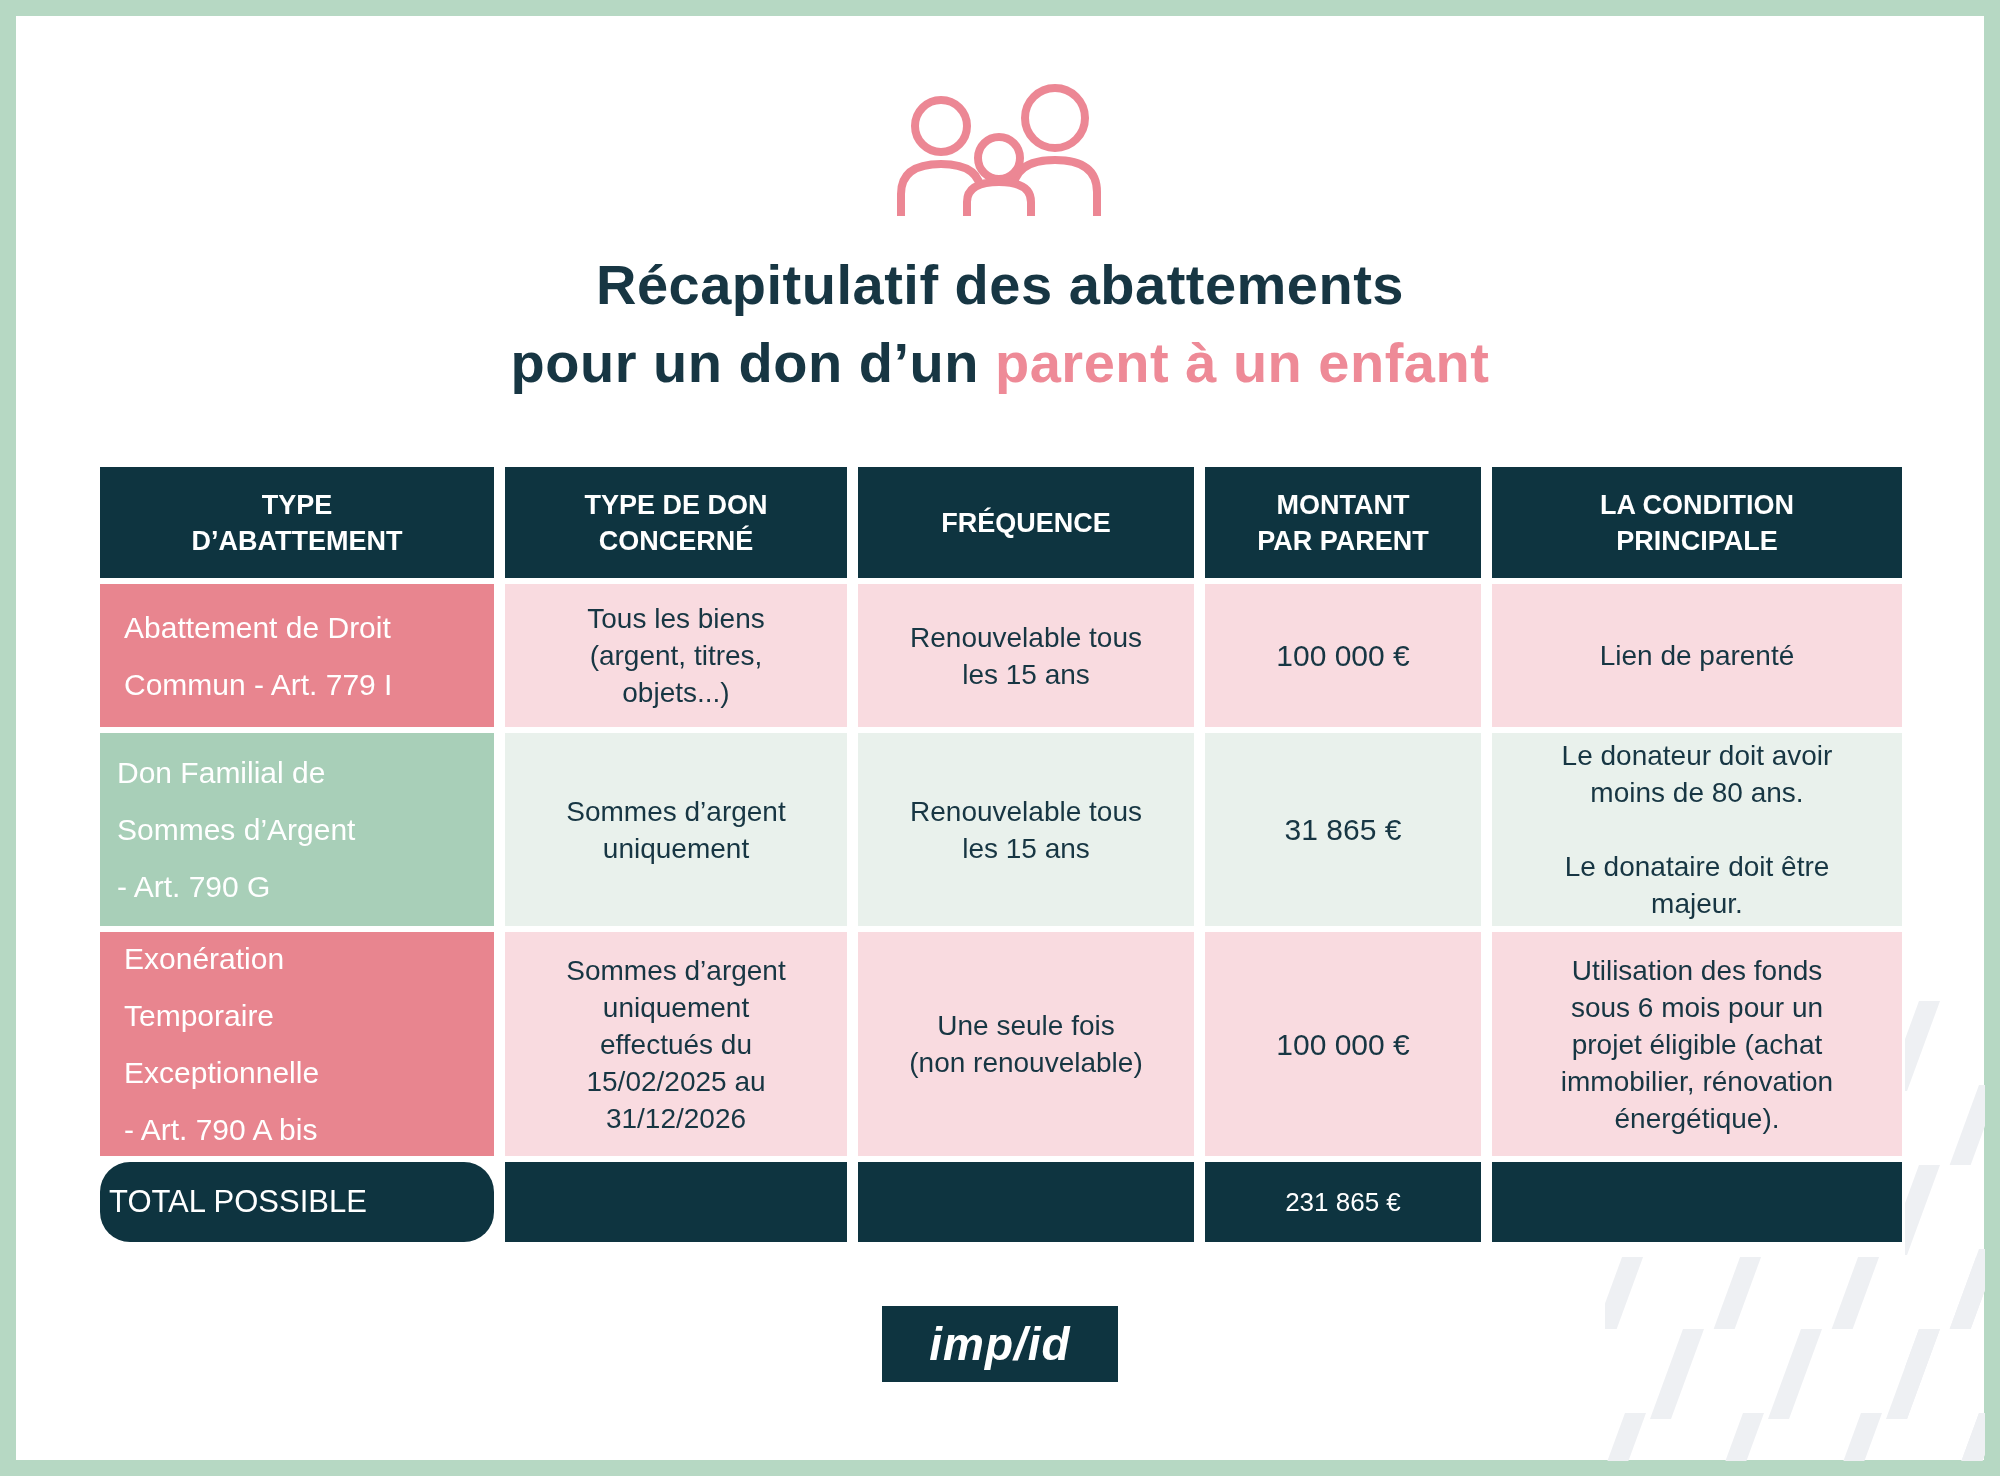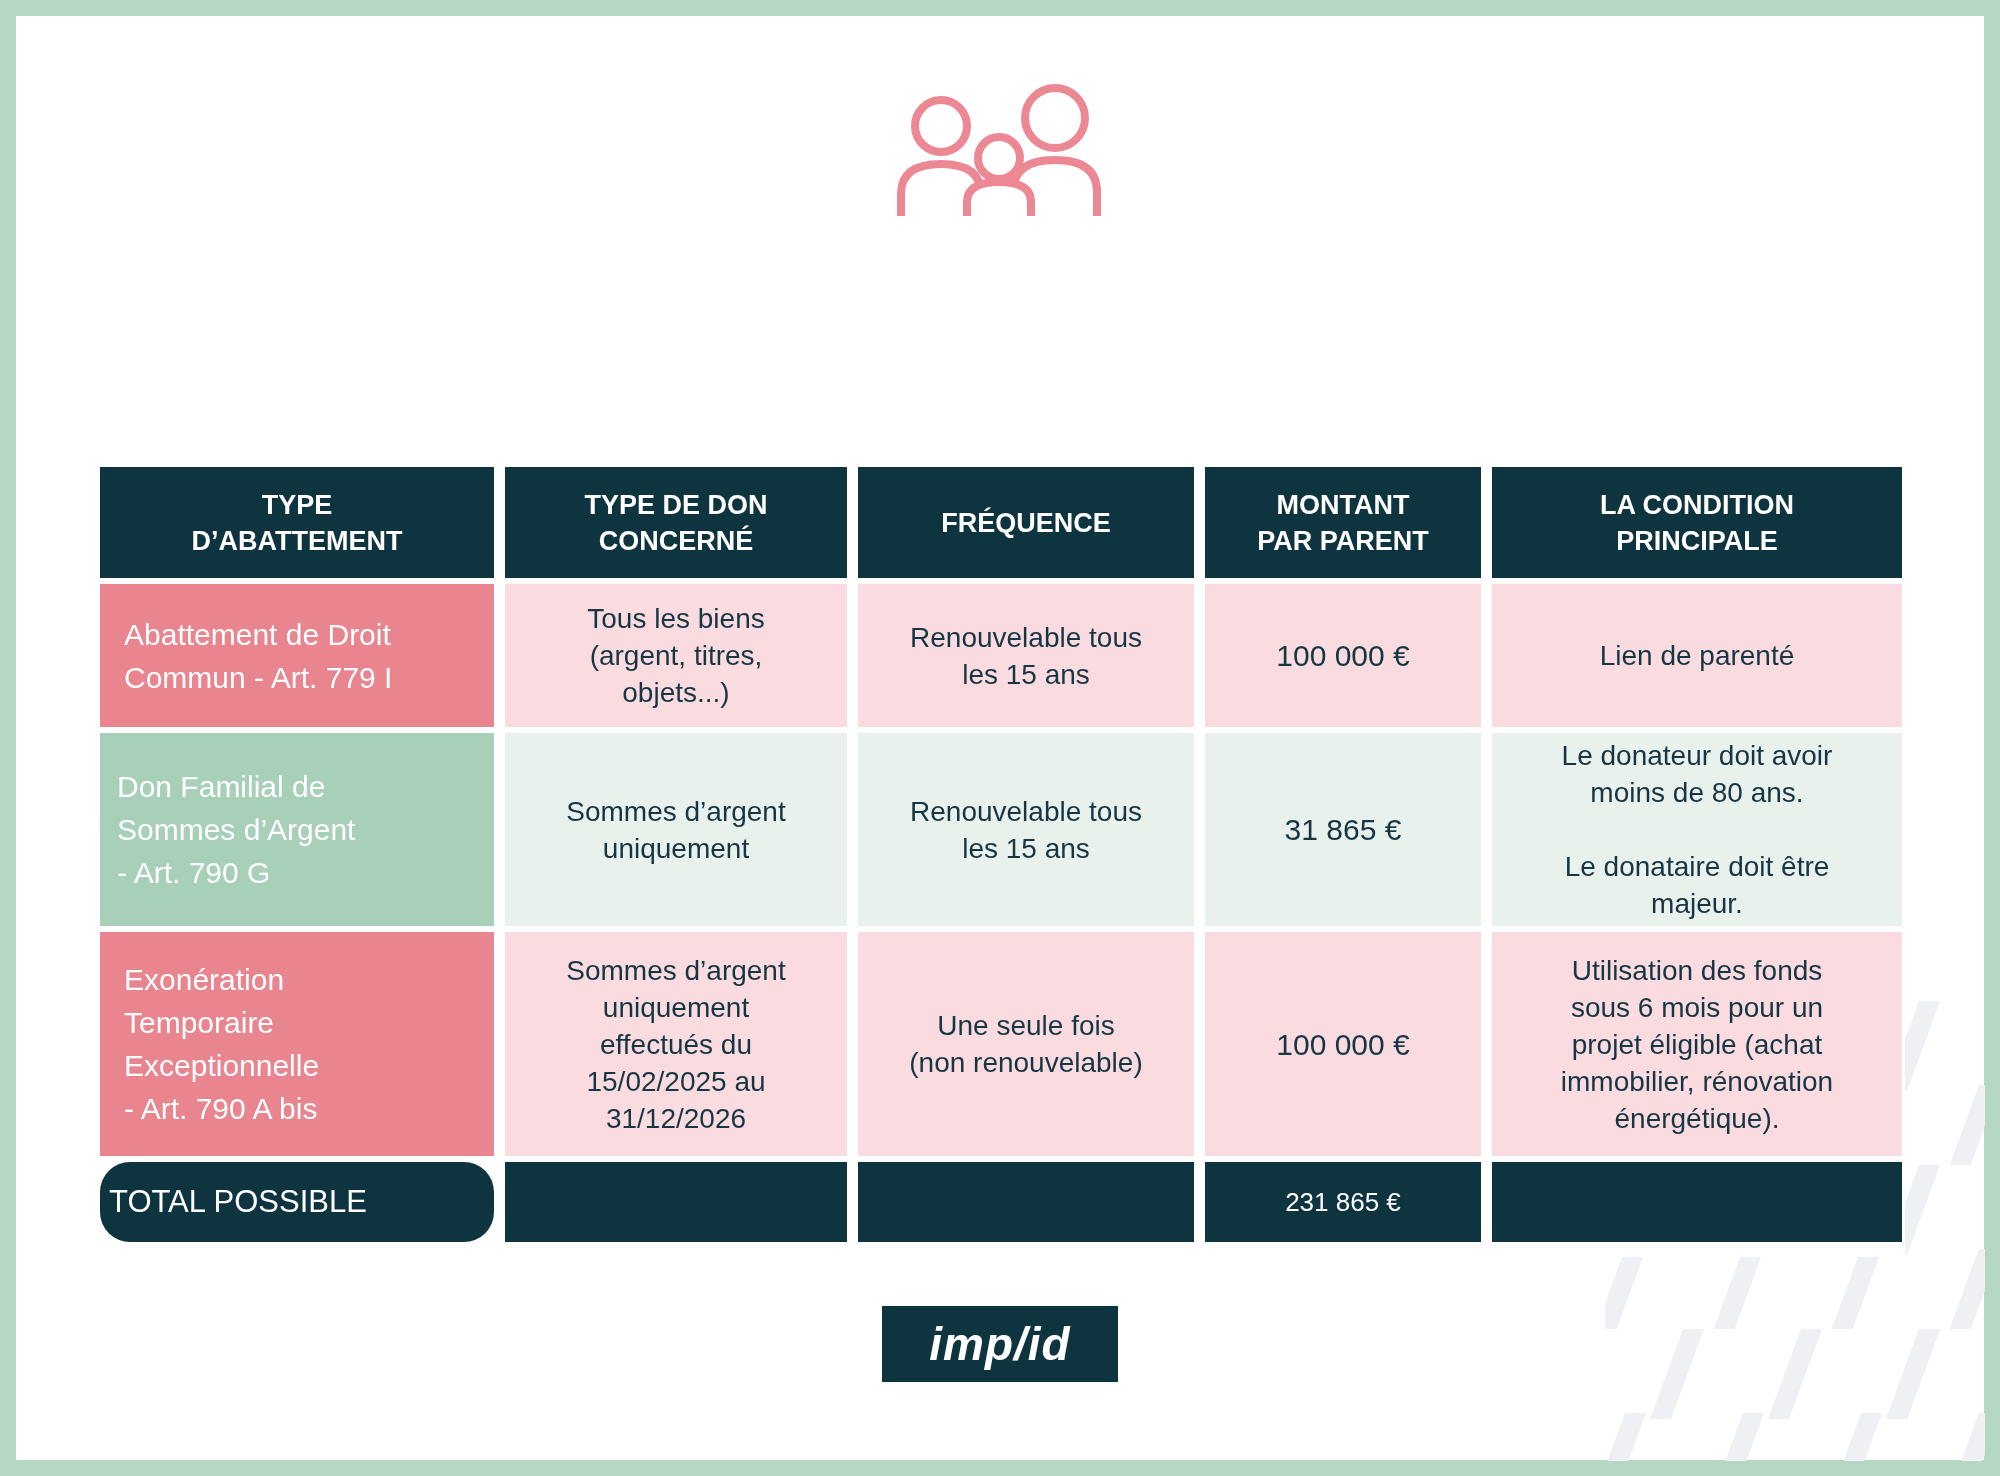--- a/index.html
+++ b/index.html
@@ -11,21 +11,21 @@
          font-weight:700;font-size:56px;line-height:78px;color:#173643;letter-spacing:.5px;}
   .title .accent{color:#ee8a97;}
   .table{position:absolute;left:100px;top:467px;width:1713px;display:grid;
          grid-template-columns:394px 342px 336px 276px 410px;
          grid-template-rows:111px 143px 193px 224px 80px;
          column-gap:11px;row-gap:6px;}
   .cell{display:flex;align-items:center;justify-content:center;text-align:center;
         white-space:pre-line;}
   .head{background:#0e3440;color:#ffffff;font-weight:700;font-size:27px;line-height:36px;}
   .rowhead{justify-content:flex-start;text-align:left;padding:0 16px 0 24px;
-           color:#ffffff;font-size:30px;line-height:43px;}
+           color:#ffffff;font-size:30px;line-height:57px;}
   .pink{background:#e8858f;}
   .green{background:#a8cfb8;padding-left:17px;}
   .body{color:#173643;font-size:28px;line-height:37px;padding:0 14px;}
   .pinklight{background:#f9dbe0;}
   .greenlight{background:#e9f1ec;}
   .amount{font-size:30px;}
   .total{background:#0e3440;color:#ffffff;font-size:26px;}
   .total.tlabel{justify-content:flex-start;text-align:left;padding-left:9px;font-size:31px;border-radius:30px;}
   .logo{position:absolute;left:50%;top:1306px;transform:translateX(-50%);
         width:236px;height:76px;background:#0e3440;color:#ffffff;
@@ -58,20 +58,27 @@
       <path d="M136 134 V110 Q136 78 178 78 Q220 78 220 110 V134"></path>
 
       <circle cx="64" cy="44" r="26"></circle>
       <path d="M24 134 V112 Q24 82 64 82 Q104 82 104 112 V134"></path>
 
       <circle cx="122" cy="76" r="21"></circle>
       <path d="M90 134 V120 Q90 100 122 100 Q154 100 154 120 V134"></path>
     </g>
   </svg>
 
+  <div class="title">
+    <div>Récapitulatif des abattements</div>
+    <div>
+      <span>pour un don d’un</span>
+      <span class="accent">parent à un enfant</span>
+    </div>
+  </div>
 
   <div class="table">
 
     <div class="cell head">TYPE
 D’ABATTEMENT</div>
     <div class="cell head">TYPE DE DON
 CONCERNÉ</div>
     <div class="cell head">FRÉQUENCE</div>
     <div class="cell head">MONTANT
 PAR PARENT</div>

